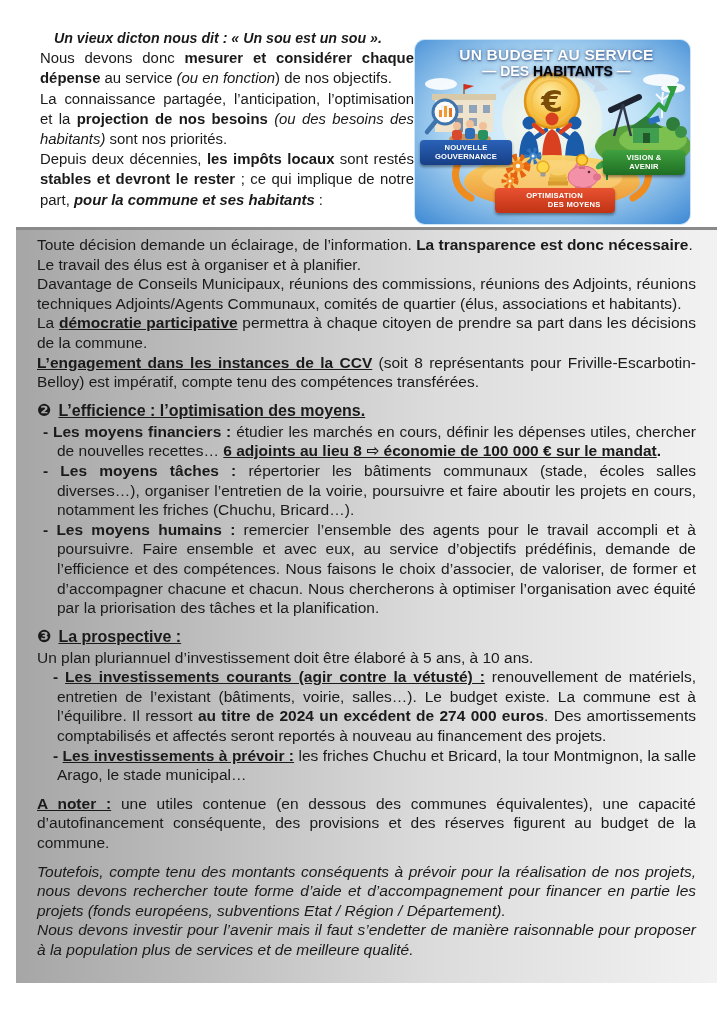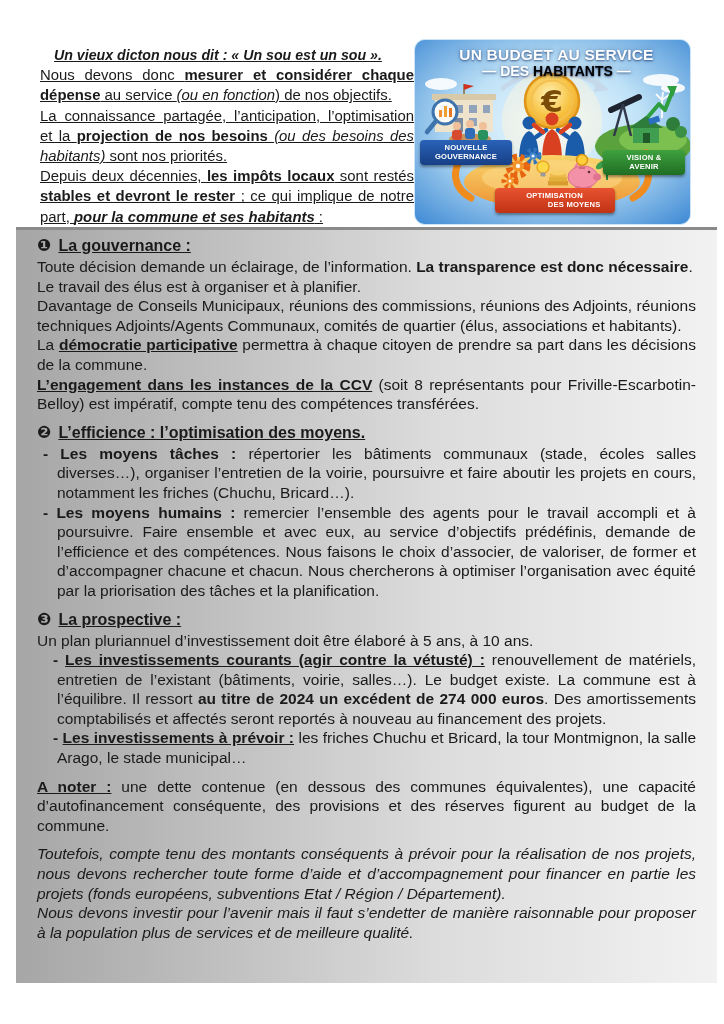--- a/index.html
+++ b/index.html
@@ -1,20 +1,20 @@
 <!DOCTYPE html>
 <html lang="fr"><head>
 <meta charset="utf-8">
 <style>
   html,body{margin:0;padding:0;background:#ffffff;}
   .page{position:relative;width:724px;height:1024px;background:#ffffff;overflow:hidden;
         font-family:"Liberation Sans","DejaVu Sans",sans-serif;color:#1a1a1a;}
 
   
-  .intro{position:absolute;left:40px;top:45px;width:374px;font-size:14.9px;line-height:20.2px;text-decoration:underline;}
+  .intro{position:absolute;left:40px;top:28px;width:374px;font-size:14.9px;line-height:20.2px;}
   .intro .rt{text-align:justify;}
   .intro .ind{text-indent:14px;font-size:14.2px;white-space:nowrap;}
 
   
   .illus{position:absolute;left:415px;top:40px;width:275px;height:184px;border-radius:10px;
          overflow:hidden;background:#7db9ea;box-shadow:0 0 0 1px rgba(200,225,245,.9);}
   .illus svg{position:absolute;left:0;top:0;}
   .ititle{position:absolute;top:6px;left:8px;right:0;text-align:center;font-weight:bold;color:#fff;
           text-shadow:0 1px 2px rgba(8,35,90,.6),0 0 5px rgba(8,35,90,.35);}
   .t1{font-size:15.5px;letter-spacing:.2px;}
@@ -240,55 +240,53 @@
     </div>
     <div class="banner banner-bottom">
       <div>OPTIMISATION</div>
       <div class="l2">DES MOYENS</div>
     </div>
   </div>
 
   <div class="content">
 
     <section class="sec">
-      <div class="shead">
-        <span class="snum">❶</span><span class="stitle">La gouvernance :</span>
-      </div>
       <div>
           <div class="rt"><span>Toute décision demande un éclairage, de l’information. </span><span class="b">La transparence est donc nécessaire</span><span>.</span></div>
           <div class="rt"><span>Le travail des élus est à organiser et à planifier.</span></div>
           <div class="rt"><span>Davantage de Conseils Municipaux, réunions des commissions, réunions des Adjoints, réunions techniques Adjoints/Agents Communaux, comités de quartier (élus, associations et habitants).</span></div>
           <div class="rt"><span>La </span><span class="b u">démocratie participative</span><span> permettra à chaque citoyen de prendre sa part dans les décisions de la commune.</span></div>
           <div class="rt"><span class="b u">L’engagement dans les instances de la CCV</span><span> (soit 8 représentants pour Friville-Escarbotin-Belloy) est impératif, compte tenu des compétences transférées.</span></div>
         </div>
     </section>
 
     <section class="sec">
       <div class="shead">
         <span class="snum">❷</span><span class="stitle">L’efficience : l’optimisation des moyens.</span>
       </div>
       <div>
+          <div class="rt b2"><span class="b">- Les moyens financiers : </span><span>étudier les marchés en cours, définir les dépenses utiles, chercher de nouvelles recettes… </span><span class="b u">6 adjoints au lieu 8 ⇨ économie de 100 000 € sur le mandat</span><span class="b">.</span></div>
           <div class="rt b2"><span class="b">- Les moyens tâches : </span><span>répertorier les bâtiments communaux (stade, écoles salles diverses…), organiser l’entretien de la voirie, poursuivre et faire aboutir les projets en cours, notamment les friches (Chuchu, Bricard…).</span></div>
           <div class="rt b2"><span class="b">- Les moyens humains : </span><span>remercier l’ensemble des agents pour le travail accompli et à poursuivre. Faire ensemble et avec eux, au service d’objectifs prédéfinis, demande de l’efficience et des compétences. Nous faisons le choix d’associer, de valoriser, de former et d’accompagner chacune et chacun. Nous chercherons à optimiser l’organisation avec équité par la priorisation des tâches et la planification.</span></div>
         </div>
     </section>
 
     <section class="sec">
       <div class="shead">
         <span class="snum">❸</span><span class="stitle">La prospective :</span>
       </div>
       <div>
           <div class="rt"><span>Un plan pluriannuel d’investissement doit être élaboré à 5 ans, à 10 ans.</span></div>
           <div class="rt b3"><span class="b">- </span><span class="b u">Les investissements courants (agir contre la vétusté) :</span><span> renouvellement de matériels, entretien de l’existant (bâtiments, voirie, salles…). Le budget existe. La commune est à l’équilibre. Il ressort </span><span class="b">au titre de 2024 un excédent de 274 000 euros</span><span>. Des amortissements comptabilisés et affectés seront reportés à nouveau au financement des projets.</span></div>
           <div class="rt b3"><span class="b">- </span><span class="b u">Les investissements à prévoir :</span><span> les friches Chuchu et Bricard, la tour Montmignon, la salle Arago, le stade municipal…</span></div>
         </div>
     </section>
 
     <div class="note">
-        <div class="rt"><span class="b u">A noter :</span><span> une dette contenue (en dessous des communes équivalentes), une capacité d’autofinancement conséquente, des provisions et des réserves figurent au budget de la commune.</span></div>
+        <div class="rt"><span class="b u">A noter :</span><span> une utiles contenue (en dessous des communes équivalentes), une capacité d’autofinancement conséquente, des provisions et des réserves figurent au budget de la commune.</span></div>
       </div>
 
     <div class="footer">
         <div class="rt"><span class="i">Toutefois, compte tenu des montants conséquents à prévoir pour la réalisation de nos projets, nous devons rechercher toute forme d’aide et d’accompagnement pour financer en partie les projets (fonds européens, subventions Etat / Région / Département).</span></div>
         <div class="rt"><span class="i">Nous devons investir pour l’avenir mais il faut s’endetter de manière raisonnable pour proposer à la population plus de services et de meilleure qualité.</span></div>
       </div>
 
   </div>
 </div>
 

